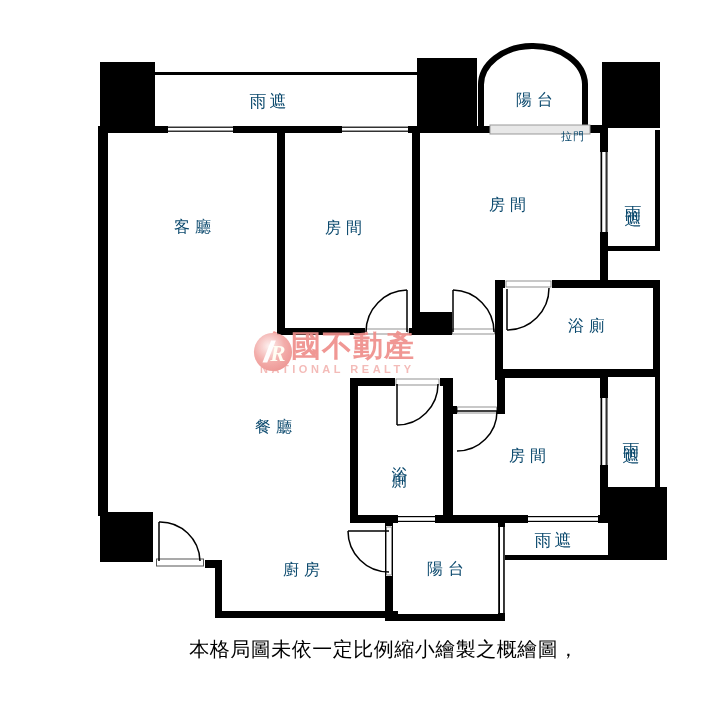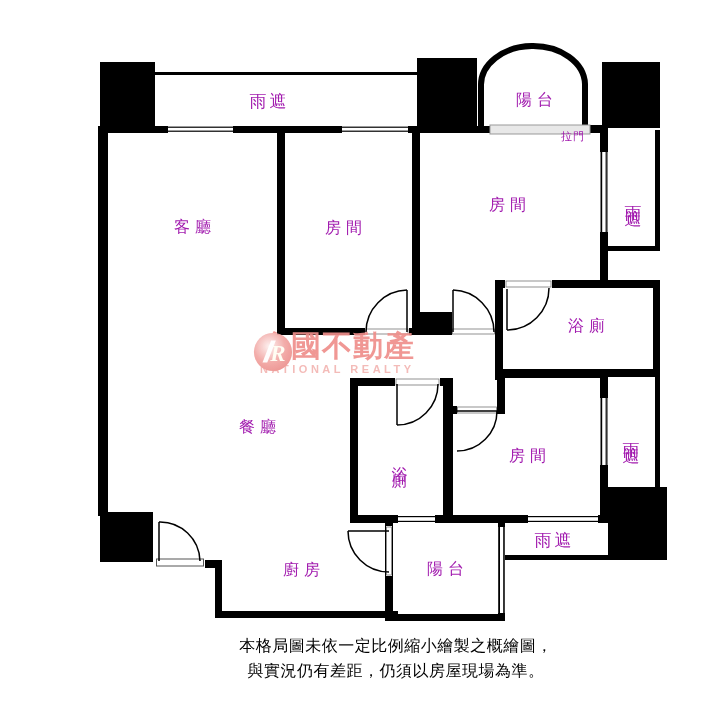--- a/index.html
+++ b/index.html
@@ -1,32 +1,32 @@
 <!DOCTYPE html>
 <html><head>
 <meta charset="utf-8">
 <style>
   html,body{margin:0;padding:0;background:#ffffff;}
   #plan{position:relative;width:722px;height:709px;background:#ffffff;overflow:hidden;
         font-family:"Liberation Sans","DejaVu Sans",sans-serif;}
   #plan svg{position:absolute;left:0;top:0;}
-  .lbl{position:absolute;transform:translate(-50%,-50%);color:#a21caf;white-space:nowrap;
+  .lbl{position:absolute;transform:translate(-50%,-50%);color:#0c4a6e;white-space:nowrap;
        font-family:Liberation Serif, serif;}
   .lbl-room{font-size:16px;letter-spacing:5px;text-indent:2px;}
   .lbl-sm{font-size:17px;letter-spacing:3px;text-indent:1px;}
   .lbl-tiny{font-size:11px;letter-spacing:1px;margin-left:32px;}
   .vert{writing-mode:vertical-rl;letter-spacing:4px;text-indent:0;}
   
   .wm{position:absolute;left:252px;top:331px;display:flex;align-items:flex-start;
       opacity:.92;pointer-events:none;}
   .wm-text{margin-left:8px;}
   .wm-brand{font-size:30px;font-weight:bold;color:#ef8f8b;letter-spacing:1px;line-height:30px;}
   .wm-en{font-size:11px;font-weight:bold;color:#f3b6b3;letter-spacing:3.5px;margin-top:2px;}
   
-  .disc{position:absolute;left:396px;transform:translateX(-50%);font-size:16px;color:#000;
+  .disc{position:absolute;left:384px;transform:translateX(-50%);font-size:20px;color:#000;
         letter-spacing:.5px;white-space:nowrap;font-family:"Liberation Sans","DejaVu Sans",sans-serif;}
   .disc1{top:636px;} .disc2{top:661px;}
 </style>
 </head>
 <body>
 
 <div id="plan">
 
   <svg width="722" height="709" viewBox="0 0 722 709">
 
@@ -138,21 +138,21 @@
         <path d="M397,425 A41,41 0 0 0 438,384"></path>
       <path d="M457,411 L497,411"></path>
         <path d="M497,411 A40,40 0 0 1 457,451"></path>
     </g>
   </svg>
 
   <div class="lbl lbl-room" style="left:194px;top:227px;">客廳</div>
   <div class="lbl lbl-room" style="left:345px;top:228px;">房間</div>
   <div class="lbl lbl-room" style="left:509px;top:205px;">房間</div>
   <div class="lbl lbl-room" style="left:588px;top:326px;">浴廁</div>
-  <div class="lbl lbl-room" style="left:259px;top:427px;">餐廳</div>
+  <div class="lbl lbl-room" style="left:275px;top:427px;">餐廳</div>
   <div class="lbl lbl-room vert" style="left:399px;top:458px;">浴廁</div>
   <div class="lbl lbl-room" style="left:529px;top:456px;">房間</div>
   <div class="lbl lbl-room" style="left:303px;top:570px;">廚房</div>
   <div class="lbl lbl-room" style="left:536px;top:100px;">陽台</div>
   <div class="lbl lbl-room" style="left:447px;top:569px;">陽台</div>
   <div class="lbl lbl-tiny" style="left:541px;top:136px;">拉門</div>
   <div class="lbl lbl-sm" style="left:269px;top:101px;">雨遮</div>
   <div class="lbl lbl-sm vert" style="left:633px;top:196px;">雨遮</div>
   <div class="lbl lbl-sm vert" style="left:631px;top:433px;">雨遮</div>
   <div class="lbl lbl-sm" style="left:554px;top:540px;">雨遮</div>
@@ -170,15 +170,14 @@
       <path d="M11,33 L20,10 L25,10 L16,33 Z" fill="#ffffff" opacity="0.95"></path>
       <text x="19" y="31" font-size="24" font-style="italic" font-weight="bold" font-family="Liberation Serif, DejaVu Serif, serif" fill="#fffdf2">R</text>
     </svg>
     <div class="wm-text">
       <div class="wm-brand">全國不動產</div>
       <div class="wm-en">NATIONAL REALTY</div>
     </div>
   </div>
 
   <div class="disc disc1">本格局圖未依一定比例縮小繪製之概繪圖，</div>
-  <div class="disc disc2">與實況仍有差距，仍須以房屋現場為準。</div>
 
 </div>
 
 </body></html>

